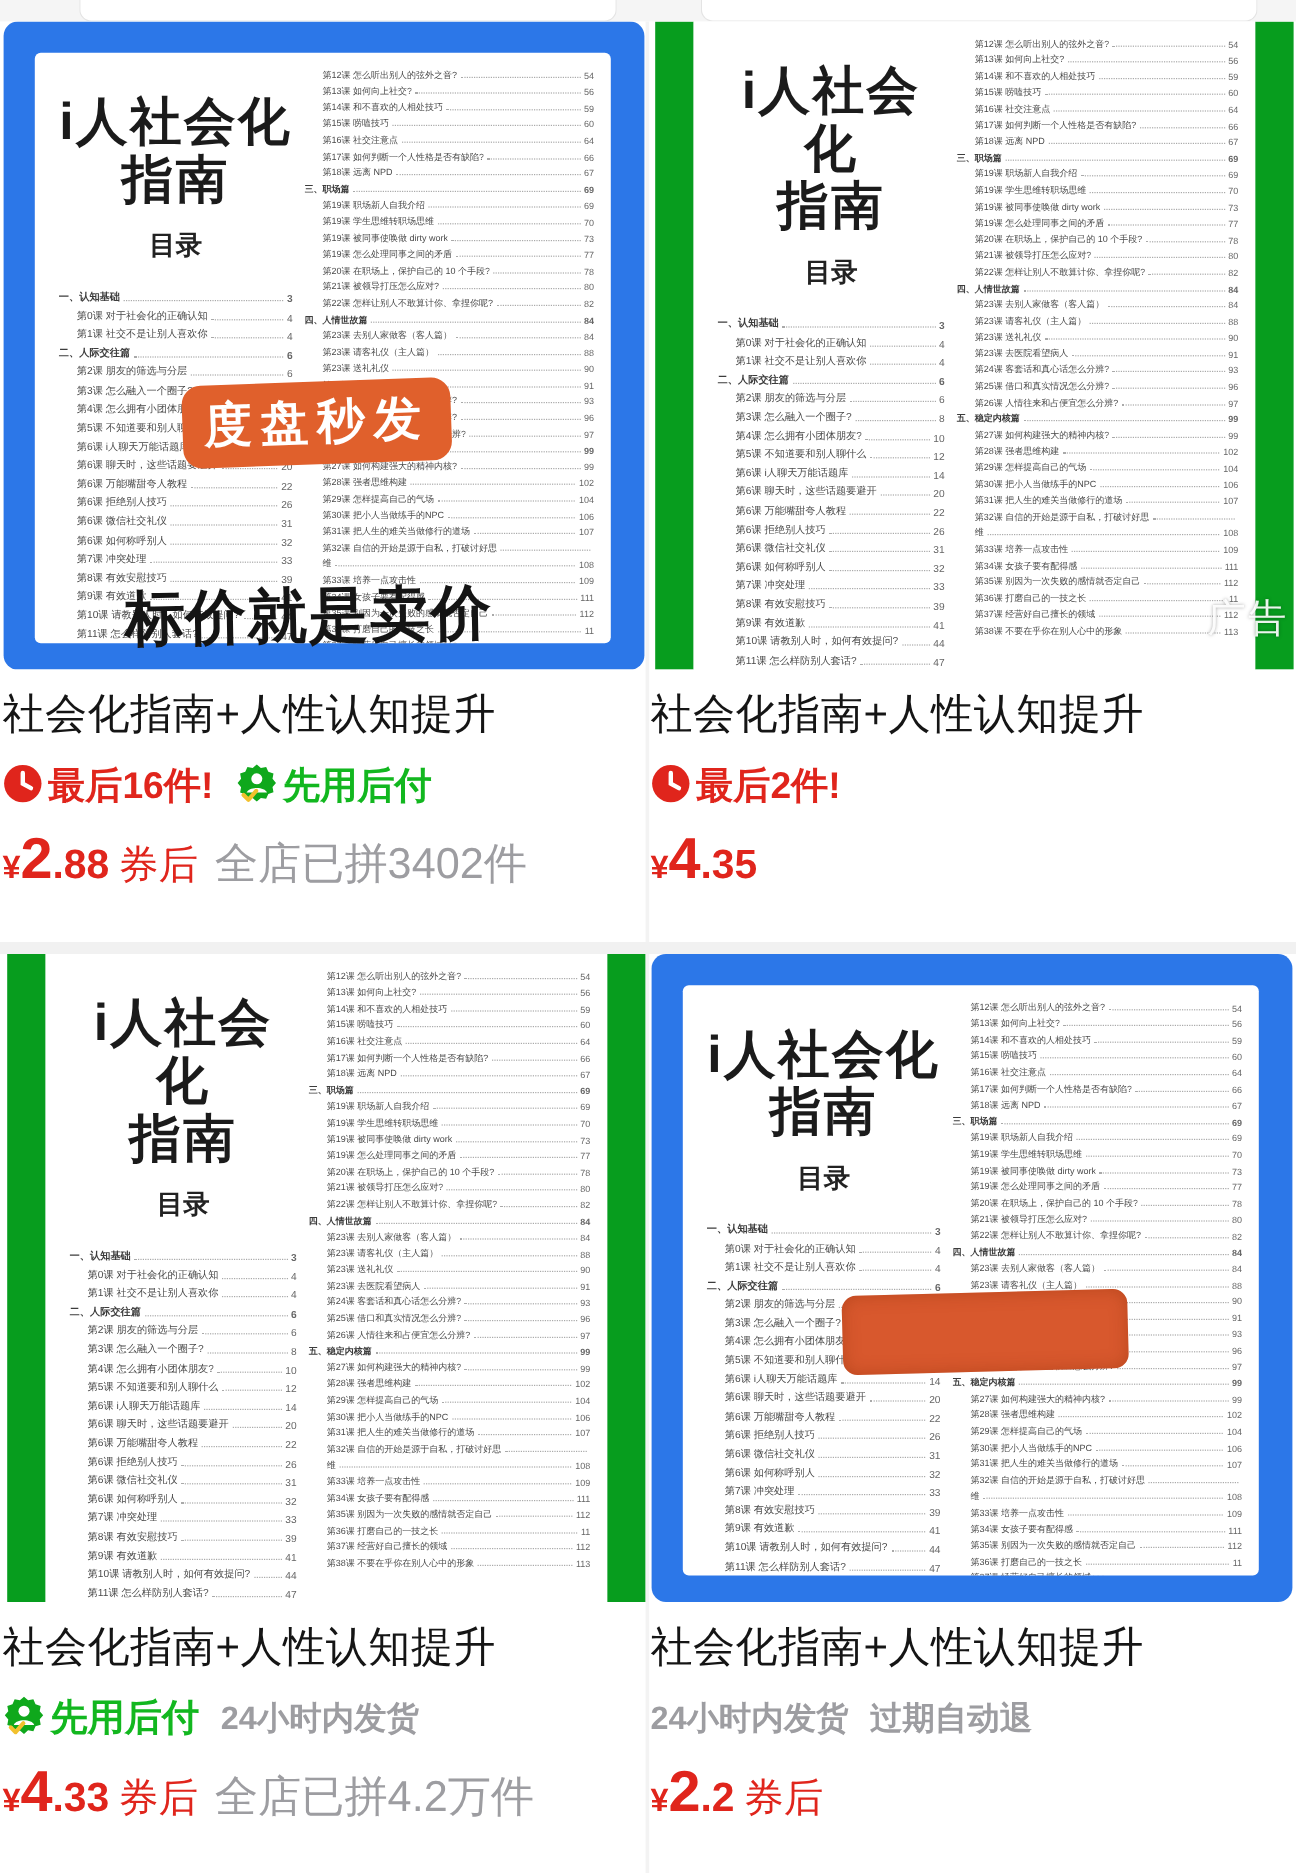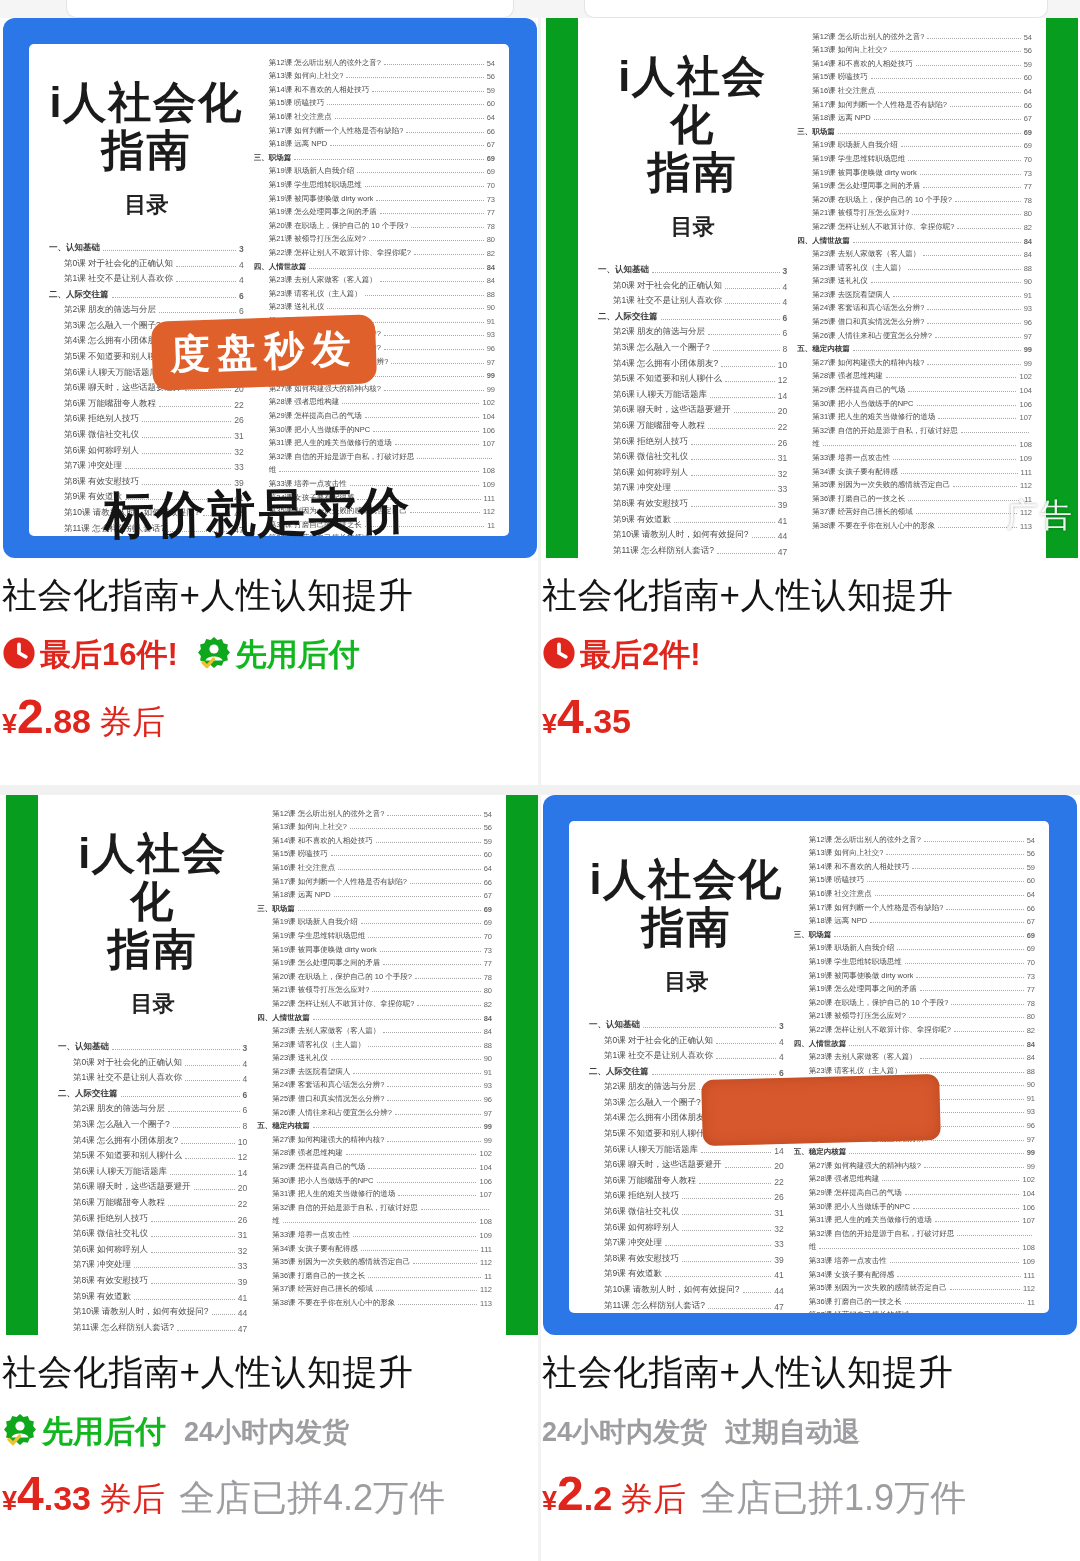--- a/index.html
+++ b/index.html
@@ -390,20 +390,21 @@
               <path d="M7 27.5l4 4 6.5-7.5" stroke="#F2C12E" stroke-width="3.4" fill="none" stroke-linecap="round" stroke-linejoin="round"></path>
             </svg>
         </span>
         <span class="green">先用后付</span>
       </div>
       <div class="price-row">
         <span class="cur">¥</span>
         <span class="pint">2</span>
         <span class="pdec">.88</span>
         <span class="ptag">券后</span>
+        <span class="sales">全店已拼3402件</span>
       </div>
     </div>
   </div>
 
   <div class="cell c1">
     <div class="img-area frame-green">
       <div class="gbar gl"></div>
       <div class="gbar gr"></div>
       <div class="doc">
         <div class="doc-left">
@@ -1340,20 +1341,19 @@
       <div class="badge-row">
         <span class="gray">24小时内发货</span>
         <span class="gap"></span>
         <span class="gray">过期自动退</span>
       </div>
       <div class="price-row">
         <span class="cur">¥</span>
         <span class="pint">2</span>
         <span class="pdec">.2</span>
         <span class="ptag">券后</span>
-        <span class="sales">全店已拼1.9万件</span>
       </div>
     </div>
   </div>
 
   <div class="vdiv"></div>
   <div class="hgap"></div>
 </div>
 
 </body></html>

